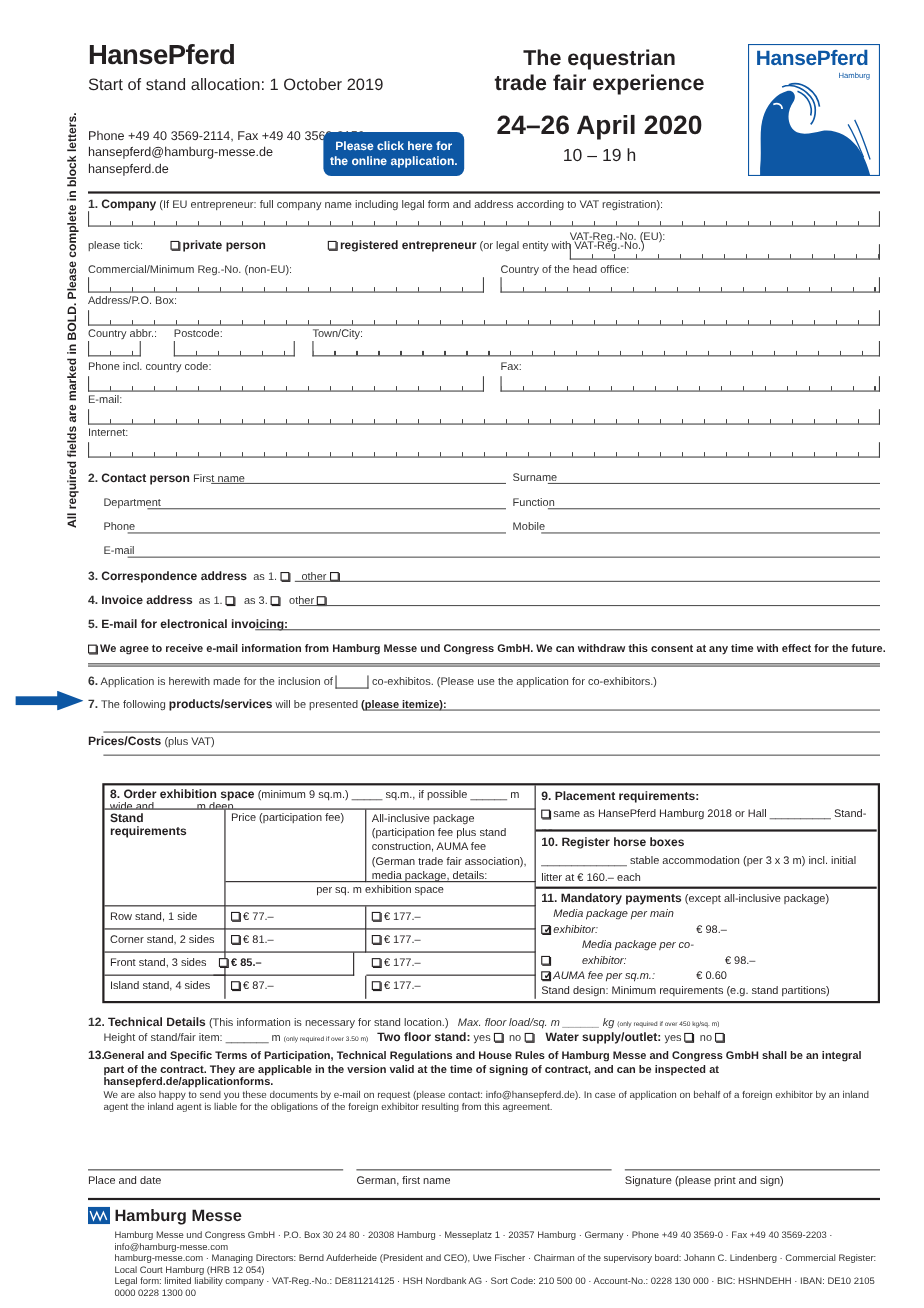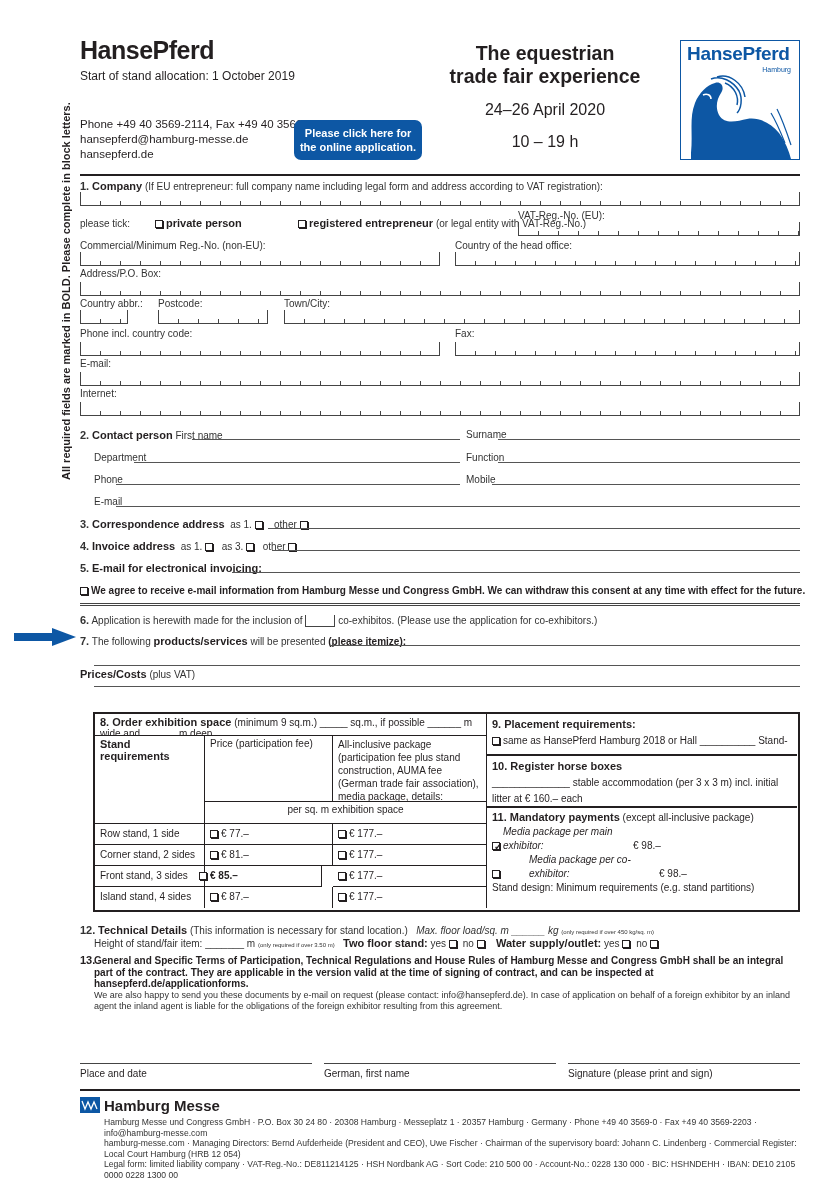--- a/index.html
+++ b/index.html
@@ -2,25 +2,25 @@
 <html><head>
 <meta charset="utf-8">
 <style>
   * { box-sizing: border-box; margin: 0; padding: 0; }
   html, body { width: 840px; height: 1189px; background: #fff; }
   body { position: relative; font-family: "Liberation Sans Narrow", "Liberation Sans", sans-serif; color: #231f20; overflow: hidden; }
   .abs { position: absolute; }
 
   
   #title { left: 80px; top: 36px; font-size: 25px; font-weight: bold; letter-spacing: -0.5px; }
-  #subtitle { left: 80px; top: 69px; font-size: 12px; }
+  #subtitle { left: 80px; top: 69px; font-size: 15px; }
   #contact { left: 80px; top: 117px; font-size: 11.5px; line-height: 15px; }
   #online-btn { left: 294px; top: 120px; width: 128px; height: 40px; background: #0d57a4; color: #fff; border-radius: 7px; font-size: 11px; font-weight: bold; text-align: center; line-height: 14px; padding-top: 6px; cursor: pointer; }
   #tagline { left: 445px; top: 42px; width: 200px; text-align: center; font-size: 19.5px; line-height: 23px; font-weight: bold; color: #231f20; }
-  #dates { left: 430px; top: 101px; width: 230px; text-align: center; font-size: 16px; font-weight: normal; }
+  #dates { left: 430px; top: 101px; width: 230px; text-align: center; font-size: 24px; font-weight: bold; }
   #hours { left: 430px; top: 133px; width: 230px; text-align: center; font-size: 16px; }
   #logo { left: 680px; top: 40px; width: 120px; height: 120px; border: 1.5px solid #0d57a4; }
   #logo .brand { position: absolute; left: 6px; top: 2px; font-size: 19px; font-weight: bold; color: #0d57a4; letter-spacing: -0.3px; }
   #logo .city { position: absolute; right: 8px; top: 25px; font-size: 7px; color: #0d57a4; }
   #logo svg { position: absolute; left: 0; top: 32px; }
 
   
   #vnote { left: 60px; top: 480px; transform: rotate(-90deg); transform-origin: left top; font-size: 11px; font-weight: bold; white-space: nowrap; width: 310px; }
 
   
@@ -245,20 +245,21 @@
     <b>10. Register horse boxes</b><br>
     <span>______________ stable accommodation (per 3 x 3 m) incl. initial litter at € 160.– each</span><br>
     
   </div>
   <div class="cell" style="left:392px;top:94px;width:310px;height:101px;border:none;line-height:14px;">
     <b>11. Mandatory payments</b>
     <span>(except all-inclusive package)</span>
     <div id="mp-items">
         <div><span class="chk checked"></span><i style="display:inline-block;width:130px;">Media package per main exhibitor:</i><span>€ 98.–</span></div>
         <div><span class="chk"></span><i style="display:inline-block;width:130px;margin-left:26px;">Media package per co-exhibitor:</i><span>€ 98.–</span></div>
+        <div><span class="chk checked"></span><i style="display:inline-block;width:130px;">AUMA fee per sq.m.:</i><span>€  0.60</span></div>
       </div>
     <div>Stand design: Minimum requirements (e.g. stand partitions)</div>
     
   </div>
 </div>
 
 <div class="abs lbl" style="left:80px;top:924px;">
   <span class="sec-num">12.</span>
   <b>Technical Details</b>
   <span>(This information is necessary for stand location.)</span>&nbsp;&nbsp;

